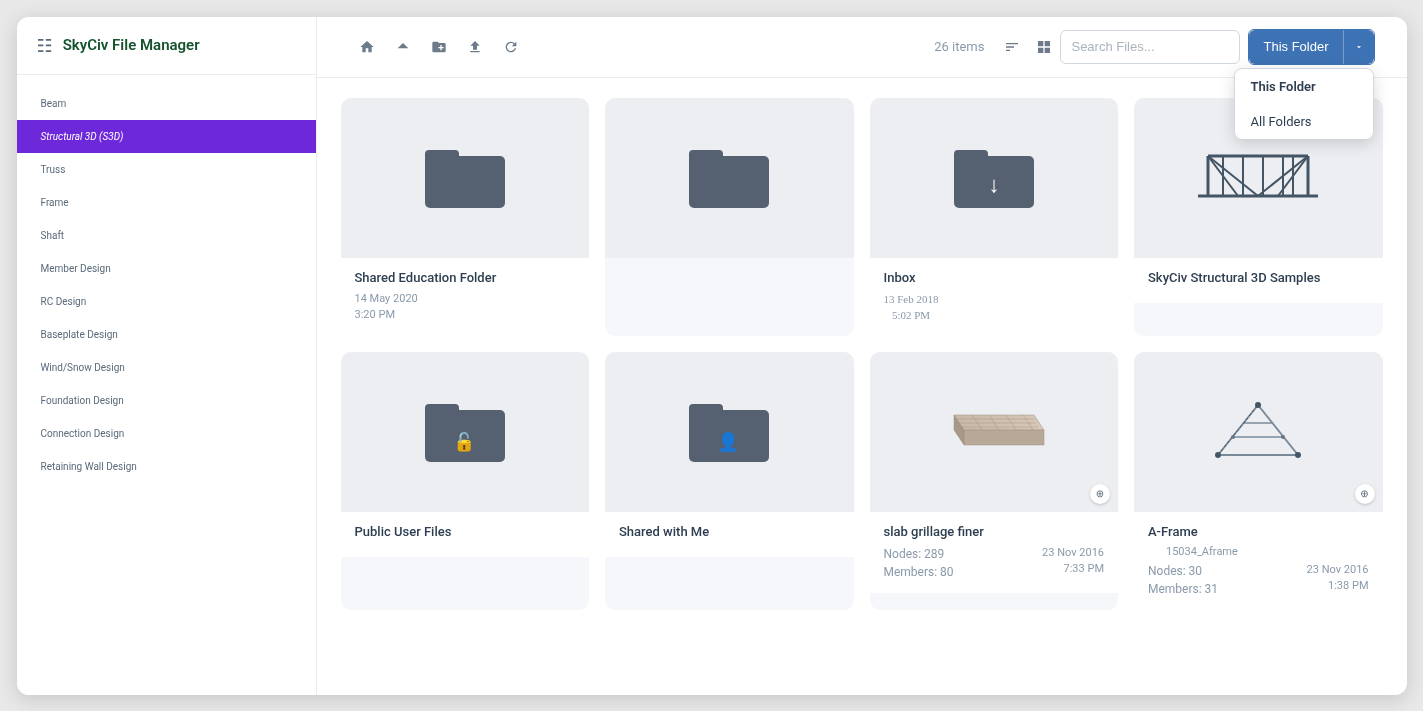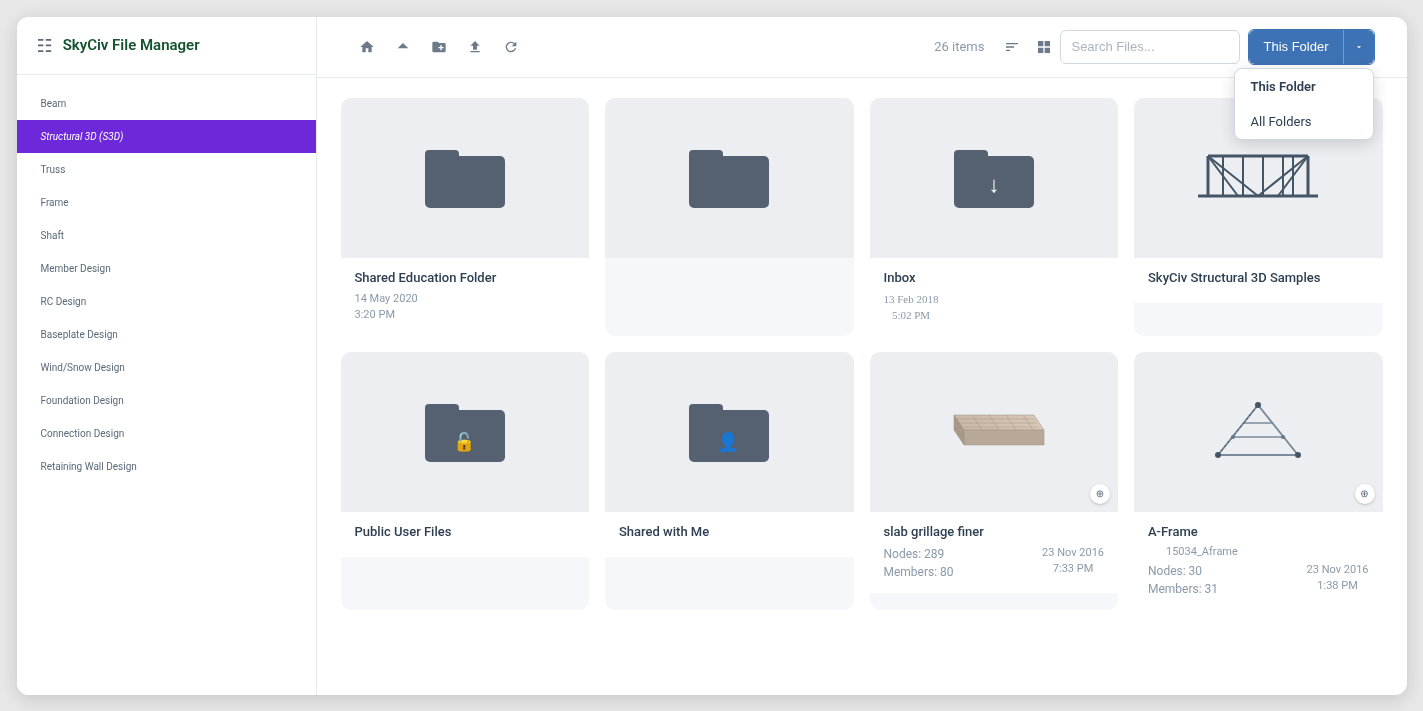--- a/index.html
+++ b/index.html
@@ -228,21 +228,21 @@
       align-items: flex-start;
     }
     .card-meta-left {
       font-size: 12px;
       color: #8a9aaa;
       line-height: 1.5;
     }
     .card-meta-right {
       font-size: 11px;
       color: #8a9aaa;
-      text-align: center;
+      text-align: right;
       line-height: 1.5;
     }
     .card-badge {
       position: absolute;
       bottom: 8px;
       right: 8px;
       width: 20px;
       height: 20px;
       background: #fff;
       border-radius: 50%;

